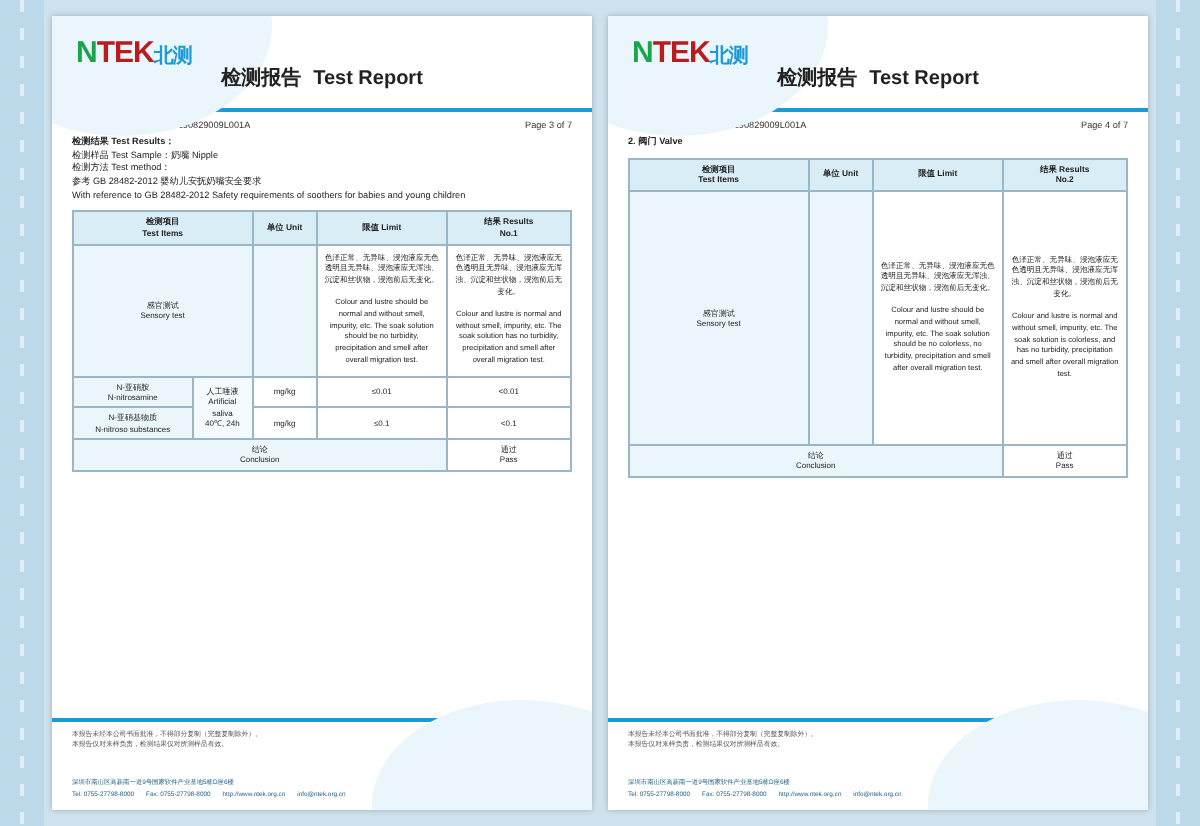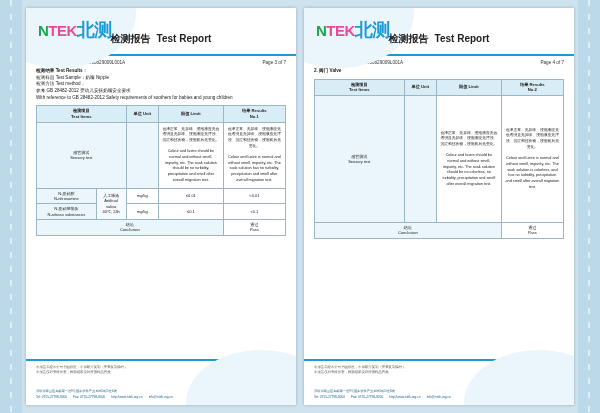--- a/index.html
+++ b/index.html
@@ -29,22 +29,22 @@
 
   
   .hdr{position:relative;height:46px;border-bottom:2px solid #1c9ad6;}
   .hdr .arc{
     position:absolute;left:-40px;top:-50px;width:150px;height:110px;
     border-radius:50%;
     background:#eaf6fc;
   }
   .logo{position:absolute;left:12px;top:10px;font-size:15px;font-weight:bold;letter-spacing:-.5px;}
   .logo .n{color:#1aa54b;}
-  .logo .tek{color:#ec4899;}
-  .logo .cn{color:#1c9ad6;font-size:18px;}
+  .logo .tek{color:#b91c1c;}
+  .logo .cn{color:#1c9ad6;font-size:10px;}
   .hdr-title{
     position:absolute;left:0;right:0;top:24px;text-align:center;
     font-size:10px;font-weight:bold;color:#222;
   }
   .hdr-title .sp{padding-left:6px;}
 
   .meta{
     display:flex;justify-content:space-between;align-items:center;
     padding:4px 10px 0 10px;font-size:4.6px;color:#333;
   }

